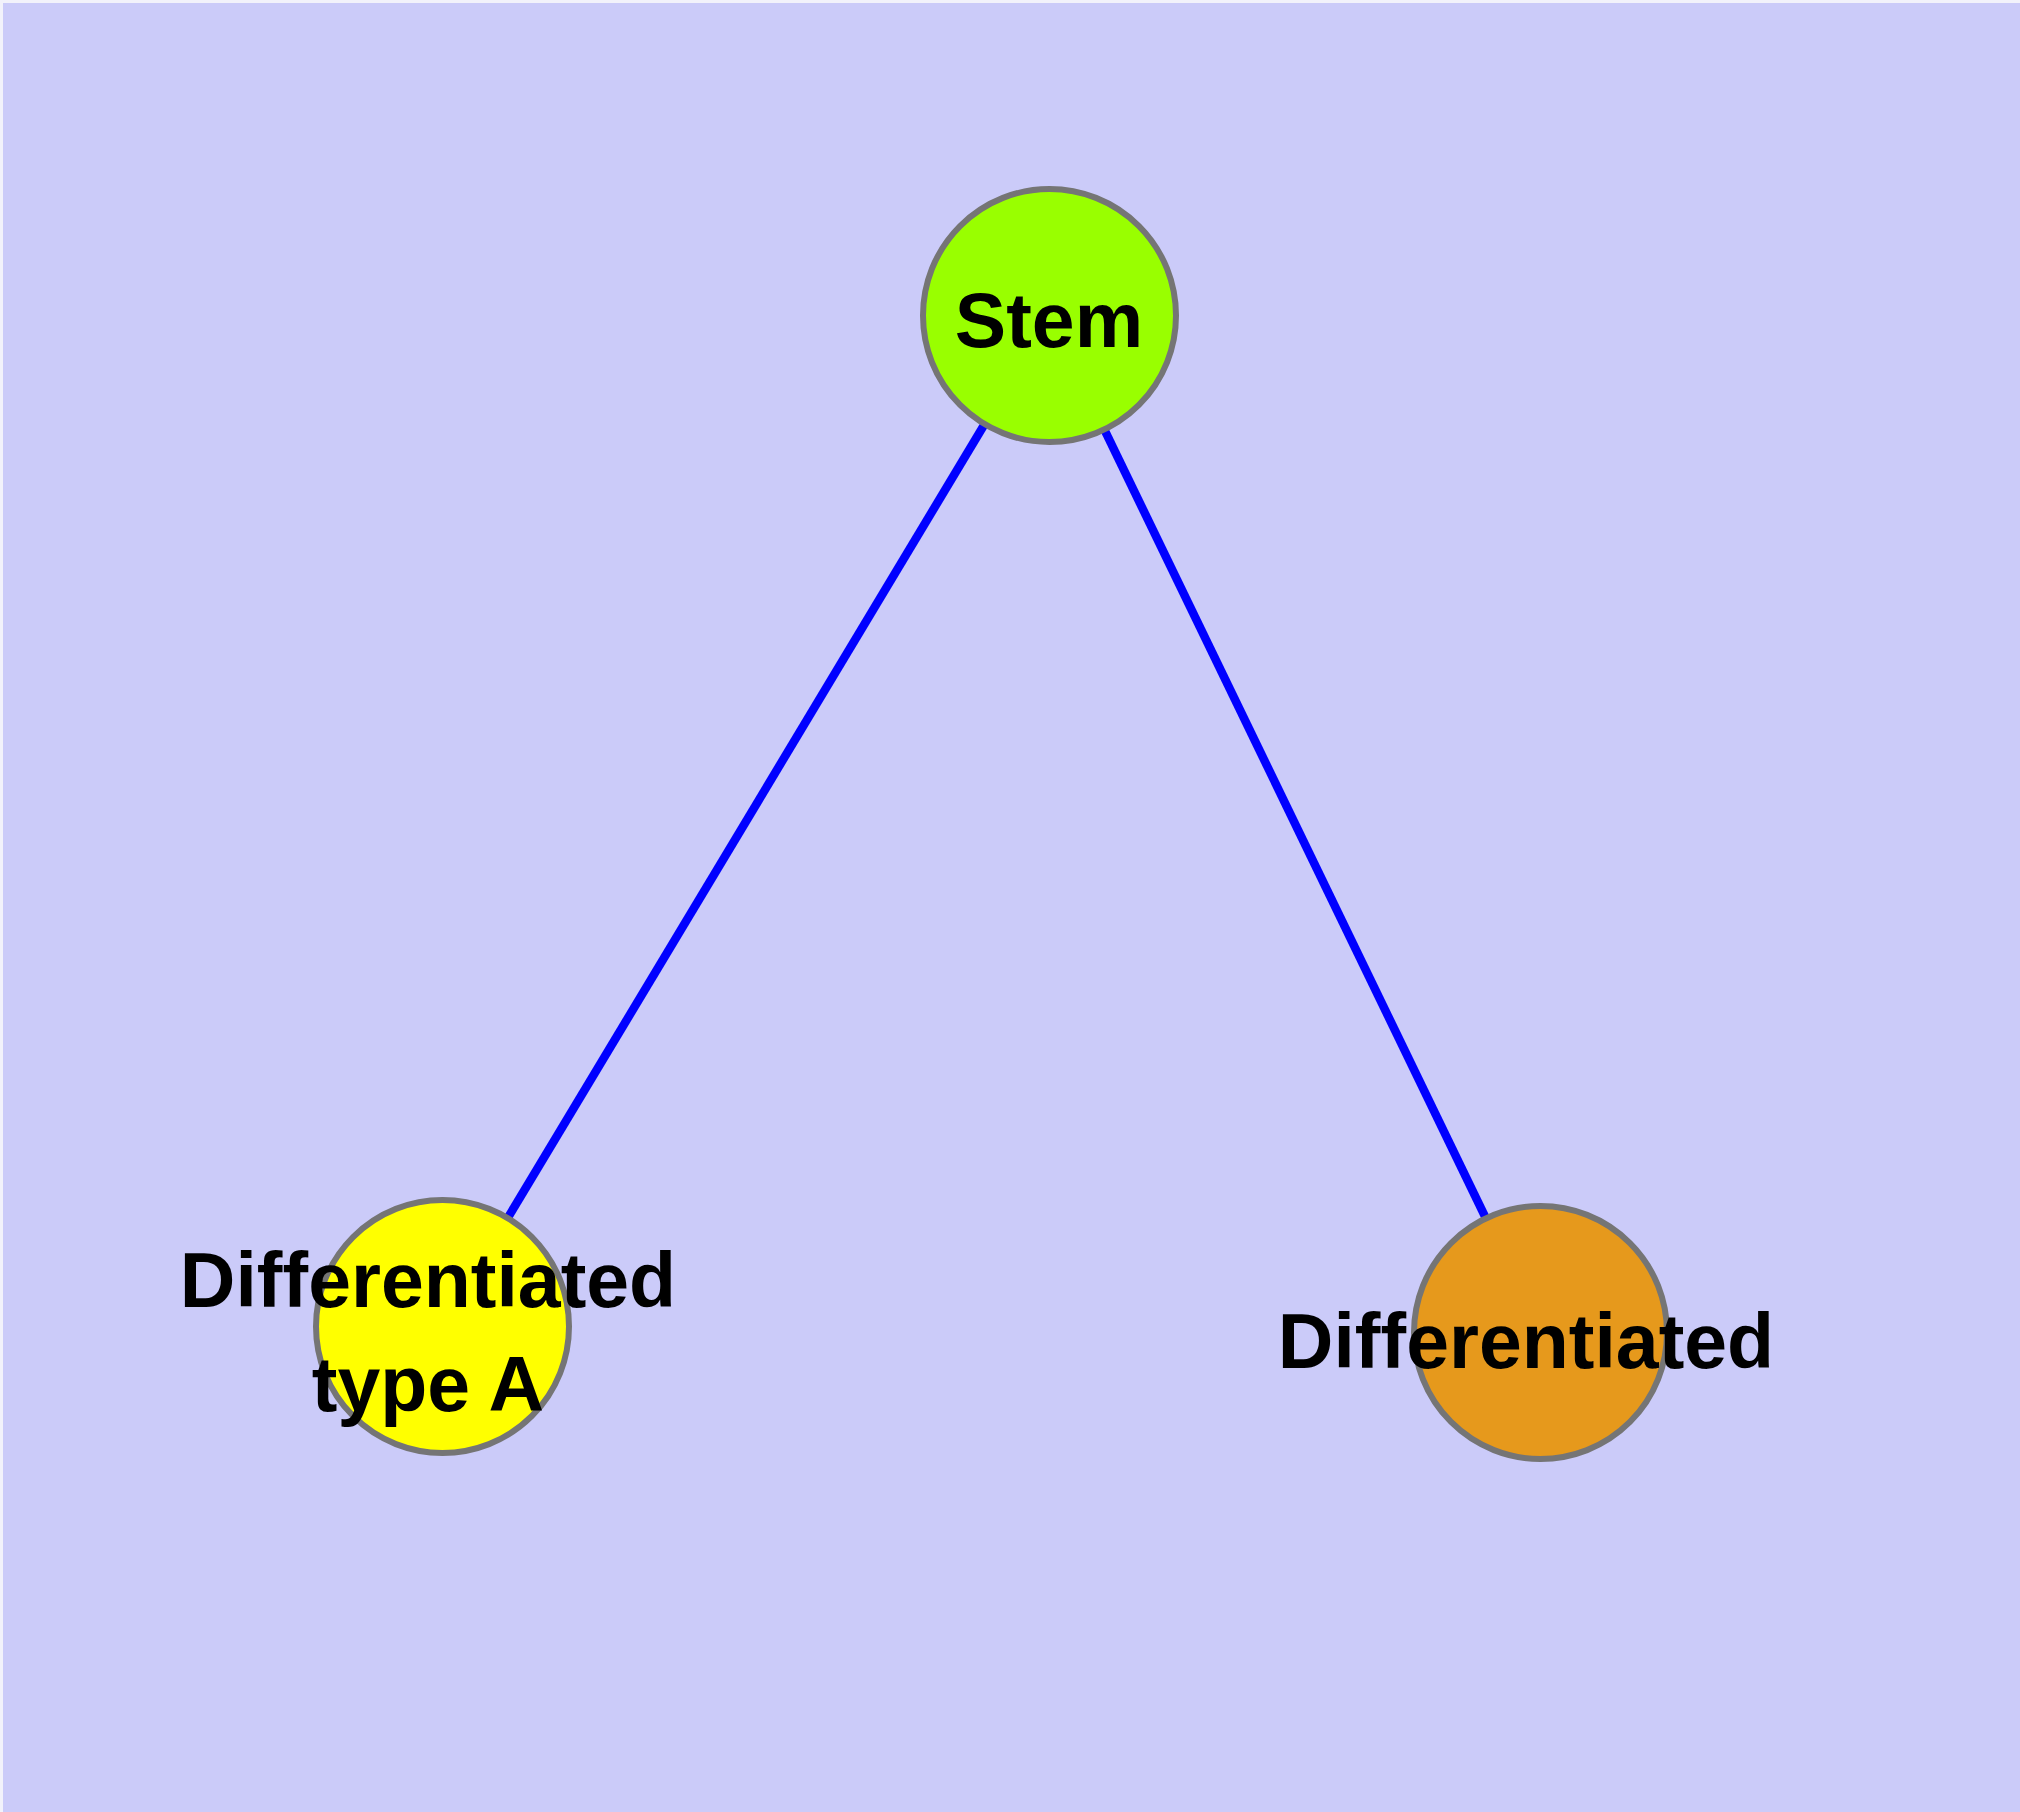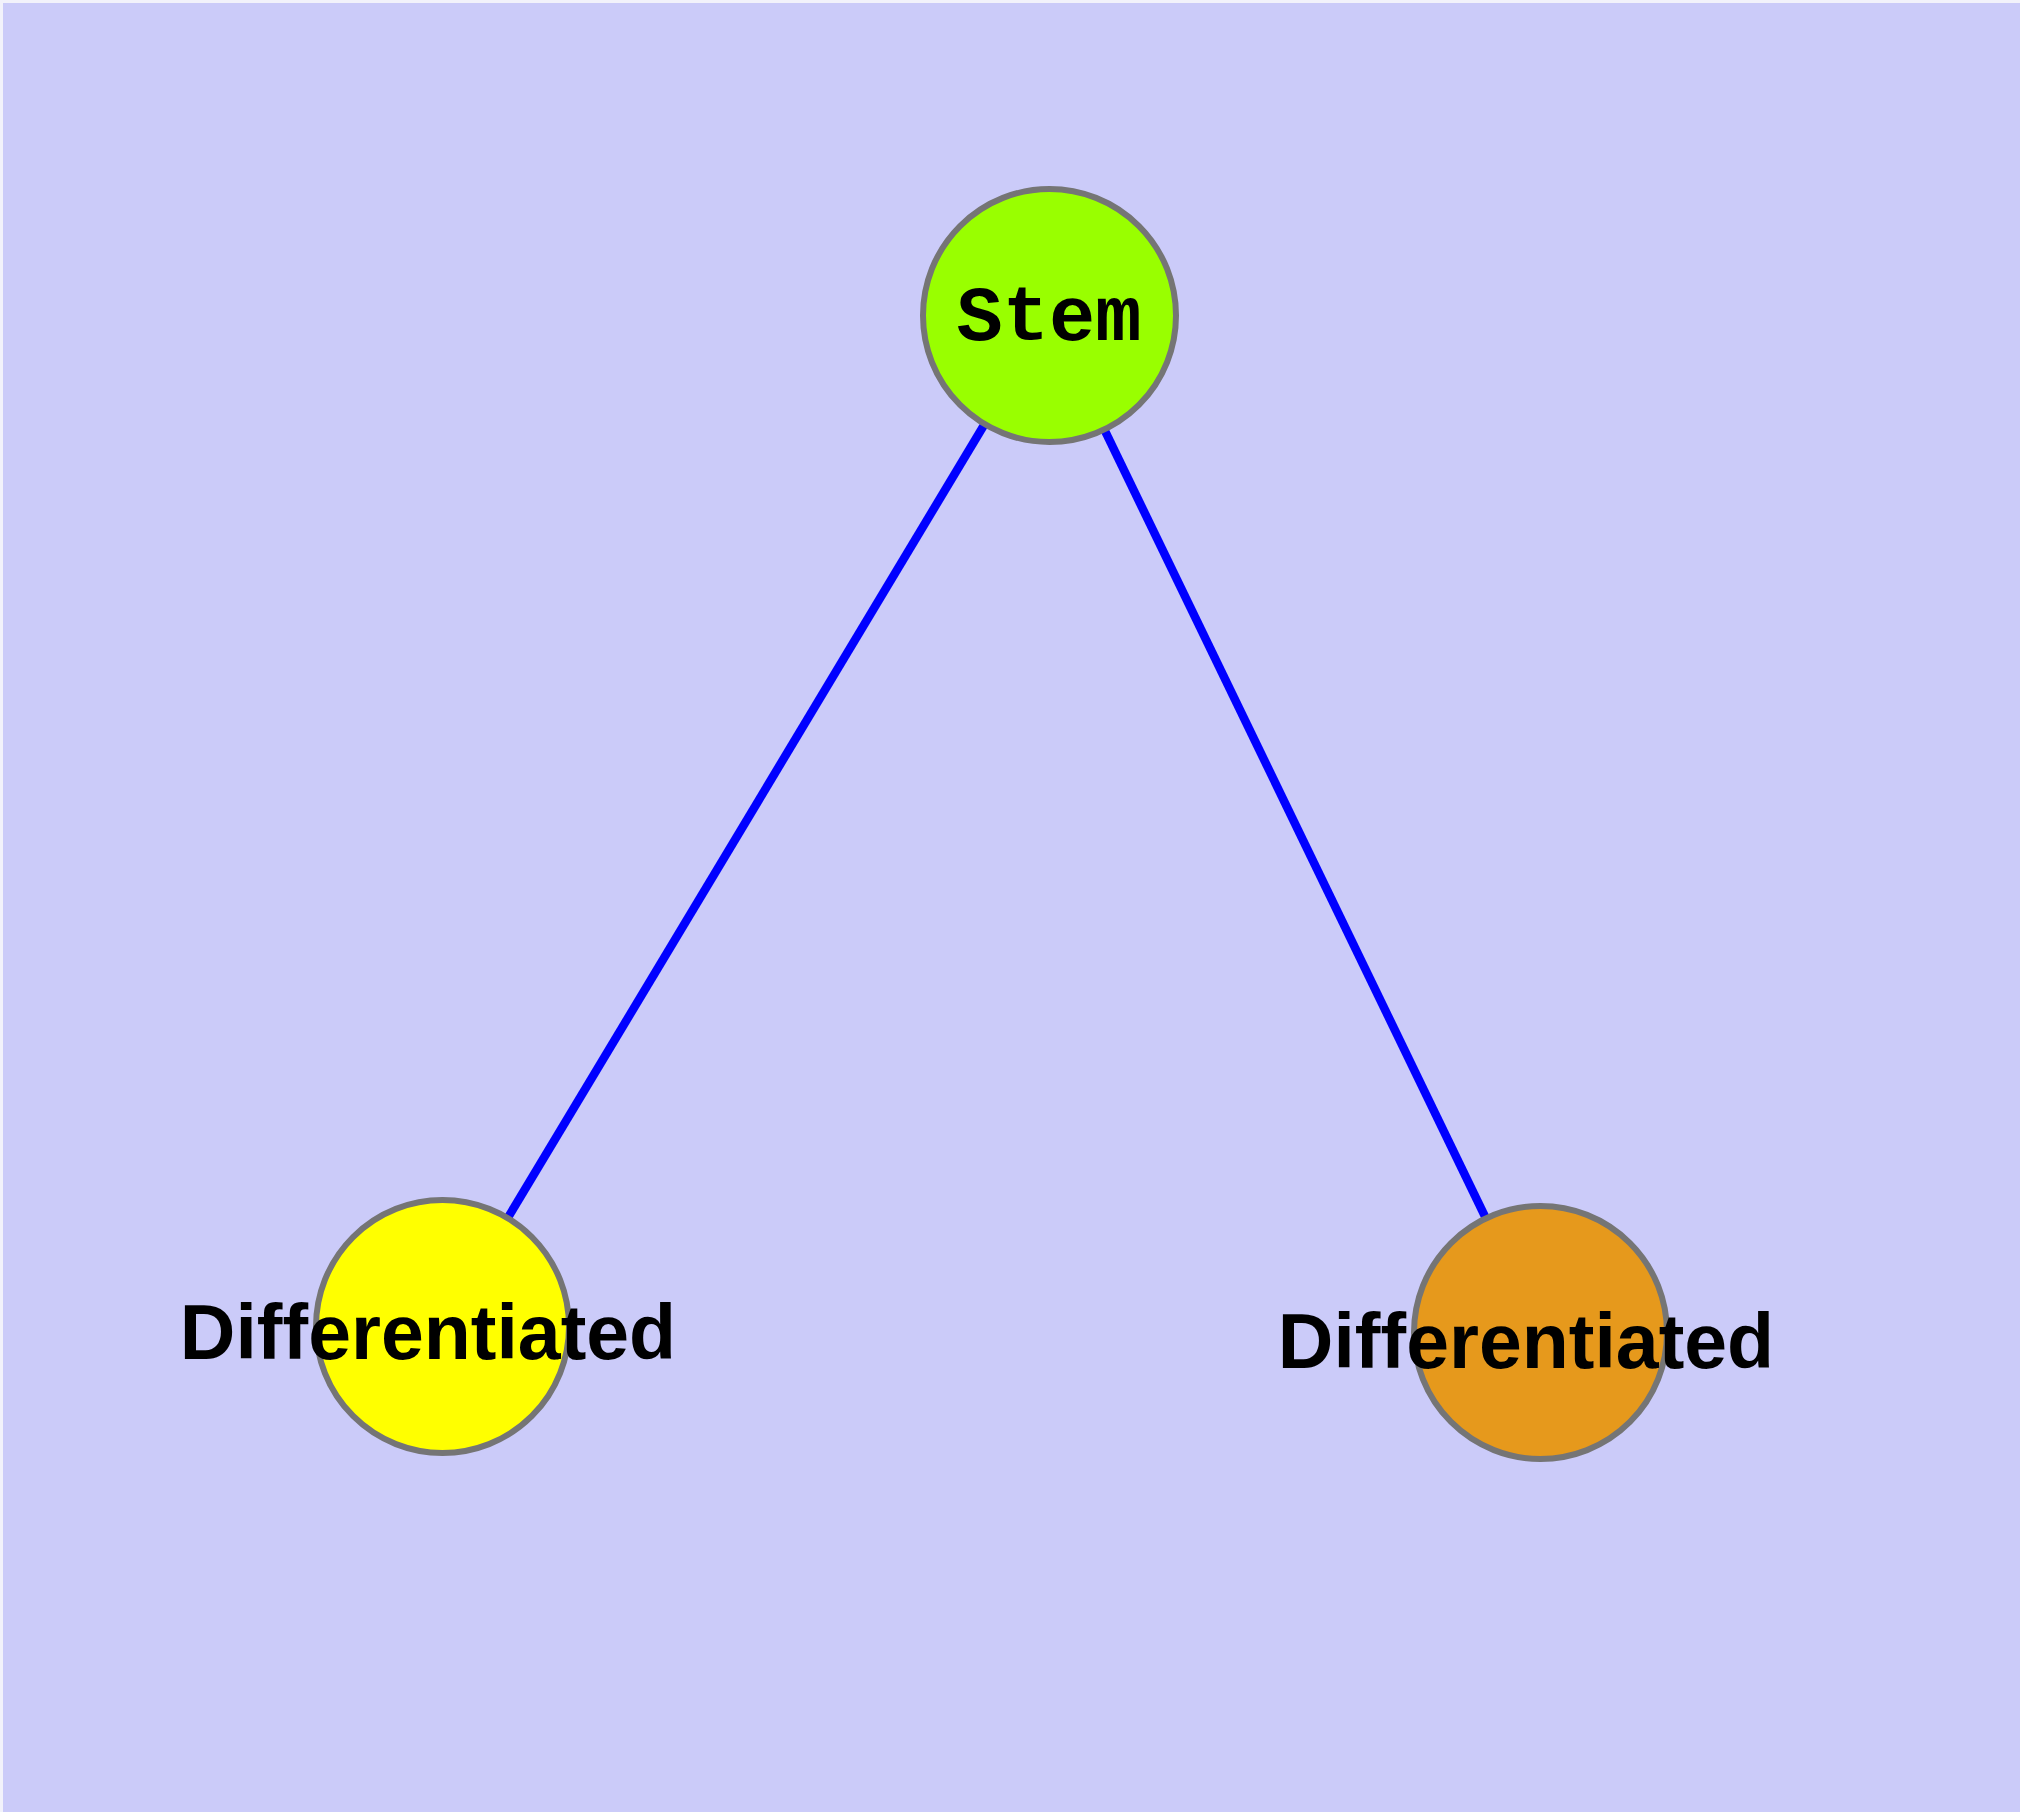--- a/index.html
+++ b/index.html
@@ -66,26 +66,27 @@
     <line x1="1238" y1="373" x2="522" y2="1565" stroke-width="10" stroke="#0000FF"></line>
     <line x1="1238" y1="373" x2="1818" y2="1572" stroke-width="10" stroke="#0000FF"></line>
   </svg>
 
   <div class="node node-stem" style="background-color: rgb(153, 255, 0); border-color: rgb(117, 117, 117);"></div>
 
   <div class="node node-type-a" style="background-color: rgb(255, 255, 0); border-color: rgb(117, 117, 117);"></div>
 
   <div class="node node-type-b" style="background-color: rgb(230, 153, 28); border-color: rgb(117, 117, 117);"></div>
 
-  <div class="node-label label-stem" style="color: rgb(0, 0, 0); font-family: Liberation Mono, monospace;">
+  <div class="node-label label-stem" style="color: rgb(0, 0, 0);">
     <div>Stem</div>
   </div>
 
   <div class="node-label label-type-a" style="color: rgb(0, 0, 0);">
     <div>Differentiated</div>
+    <div>type A</div>
   </div>
 
   <div class="node-label label-type-b" style="color: rgb(0, 0, 0);">
     <div>Differentiated</div>
   </div>
 
   <div class="edge-strip-top"></div>
   <div class="edge-strip-left"></div>
 
 </div>

